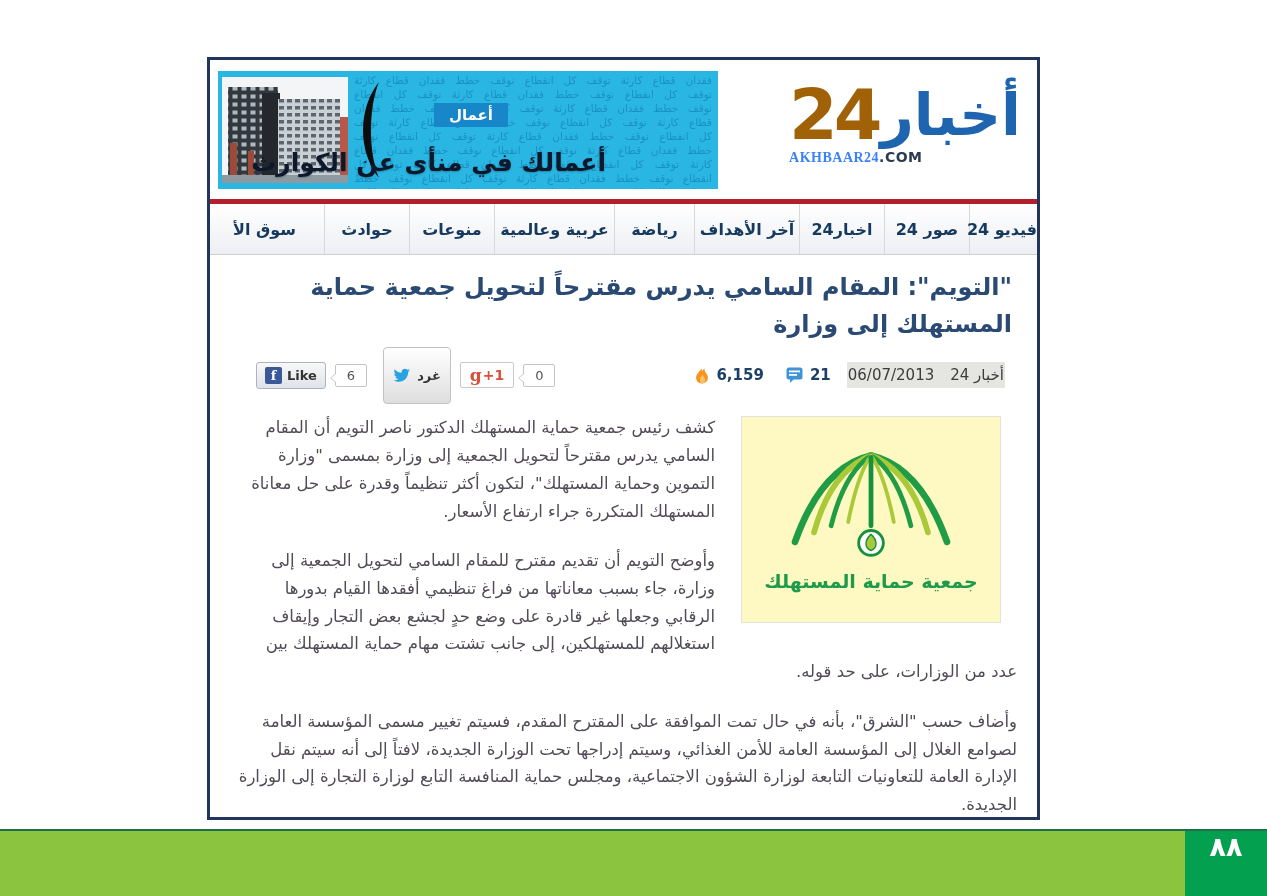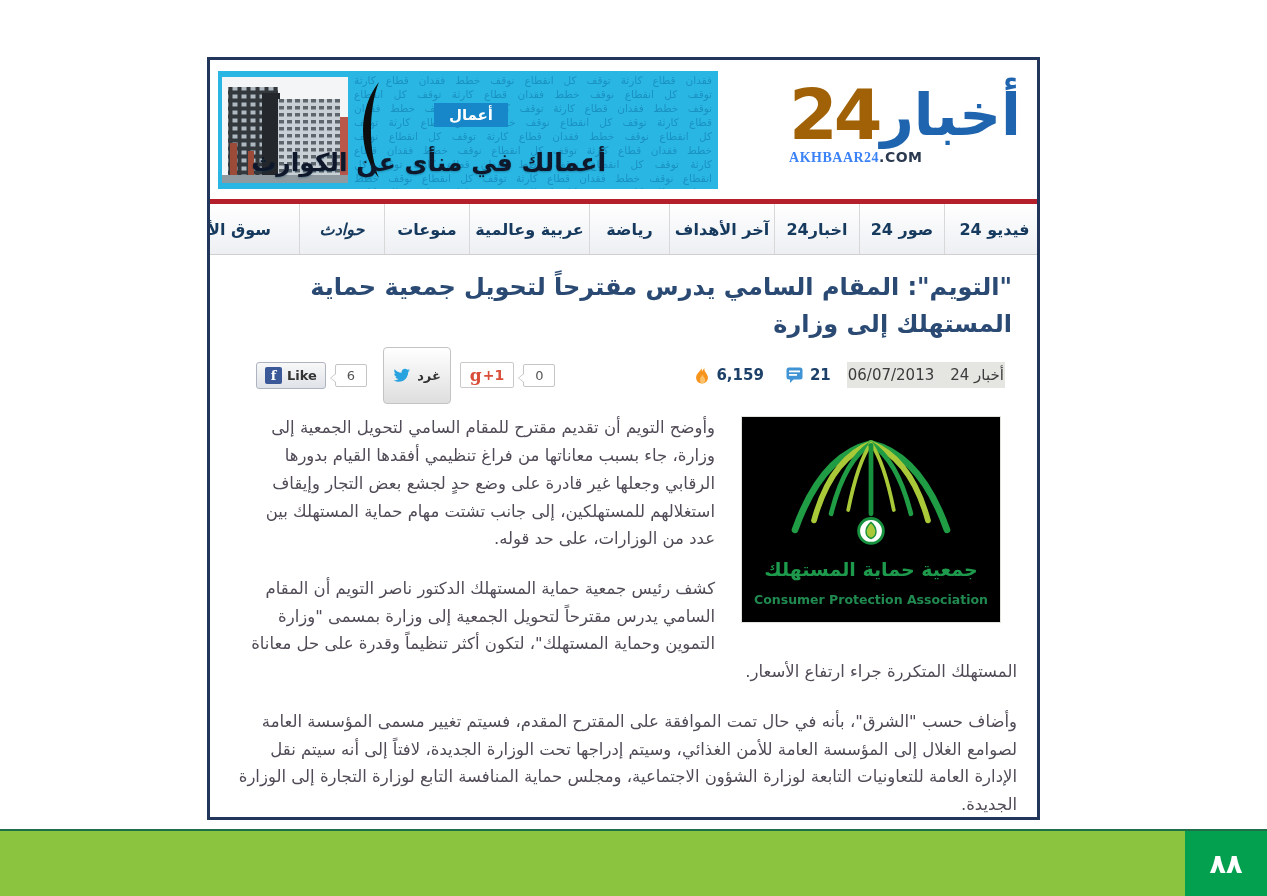--- a/index.html
+++ b/index.html
@@ -34,24 +34,24 @@
   .logo-domain .d2 { color:#2b3a50; }
 
   .red-divider { position:absolute; left:0; top:139px; width:827px; height:5px; background:#b51f2b; }
 
   
   .main-nav { position:absolute; left:0; top:144px; width:827px; height:51px; direction:rtl;
               display:flex; background:linear-gradient(#ffffff,#edeff3);
               border-bottom:1px solid #cfcfcf; overflow:hidden; }
   .nav-item { flex:none; text-align:center; line-height:51px; font-size:16px; font-weight:bold;
               color:#16395e; white-space:nowrap; border-left:1px solid #d8d8d8; cursor:pointer; }
-  .nav-item:nth-child(1){width:93px;padding-left:7px;} .nav-item:nth-child(2){width:85px;}
+  .nav-item:nth-child(1){width:68px;padding-left:7px;} .nav-item:nth-child(2){width:85px;}
   .nav-item:nth-child(3){width:85px;} .nav-item:nth-child(4){width:105px;}
   .nav-item:nth-child(5){width:80px;} .nav-item:nth-child(6){width:120px;}
-  .nav-item:nth-child(7){width:85px;} .nav-item:nth-child(8){width:85px;font-style:italic;}
+  .nav-item:nth-child(7){width:85px;} .nav-item:nth-child(8){width:85px;}
   .nav-item:nth-child(9){width:120px;}
 
   
   .content { position:absolute; left:0; top:196px; width:827px; bottom:0; background:#fff; direction:rtl; }
   .article-title { padding:13px 25px 0 40px; color:#2b4a73; font-size:24px; font-weight:bold;
                    line-height:1.55; text-align:right; }
 
   .share-bar { direction:ltr; display:flex; align-items:center; margin:17px 20px 0 20px; height:30px; }
   .fb-btn { display:flex; align-items:center; gap:5px; margin-left:26px; padding:4px 8px;
             background:linear-gradient(#f8f8f8,#dfe2e8); border:1px solid #aeb4bf; border-radius:3px; cursor:pointer; }
@@ -76,30 +76,30 @@
   .views-group { margin-left:140px; }
   .comments-group { margin-left:22px; }
   .date-badge { display:flex; align-items:center; gap:16px; margin-left:16px; background:#e5e5e2;
                 padding:4px 1px; font-size:15px; color:#3c3c3c; }
   .date-source { direction:rtl; }
 
   .article-body { margin:24px 20px 0 25px; font-size:16.5px; color:#514b57; line-height:1.68;
                   text-align:right; }
   .article-body p { margin-bottom:22px; }
   .article-image { float:right; width:260px; height:207px; margin:2px 0 12px 26px; margin-right:16px;
-                   background:#000000; border:1px solid #e3e2dd; display:flex; flex-direction:column;
+                   background:#fef9c3; border:1px solid #e3e2dd; display:flex; flex-direction:column;
                    align-items:center; justify-content:center; }
   .img-cap-ar { color:#1d9a4b; font-size:19px; font-weight:bold; margin-top:2px; }
   .img-cap-en { color:#208a50; font-size:12.5px; font-weight:bold; margin-top:3px; }
 
   
   .bottombar { position:absolute; left:0; top:829px; width:1267px; height:67px;
                background:#8bc53f; border-top:2px solid #1e6f4a; }
   .pagenum-box { position:absolute; right:0; top:0; bottom:0; width:82px; background:#02a04f;
-                 color:#fff; display:flex; align-items:center; justify-content:center;
+                 color:#fff; display:flex; justify-content:center;
                  font-size:27px; font-weight:bold; }
 </style>
 </head>
 <body>
 
 <div class="canvas">
 
   <div class="pagebox">
 
     <div class="site-header">
@@ -216,24 +216,23 @@
               <path d="M100,14 Q152,26 180,105" stroke="#1f9c44" stroke-width="7"></path>
               <path d="M100,14 Q142,30 160,95" stroke="#a9c938" stroke-width="6"></path>
               <path d="M100,14 Q128,32 142,88" stroke="#1f9c44" stroke-width="5"></path>
               <path d="M100,14 Q114,34 124,84" stroke="#a9c938" stroke-width="4"></path>
               <path d="M100,16 L100,88" stroke="#18913f" stroke-width="5"></path>
               <circle cx="100" cy="106" r="13" fill="#fff" stroke="#18913f" stroke-width="3"></circle>
               <path d="M100,97 C93,103 93,112 100,114 C107,112 107,103 100,97 Z" fill="#a9c938" stroke="#18913f" stroke-width="1.5"></path>
             </g>
           </svg>
           <div class="img-cap-ar">جمعية حماية المستهلك</div>
-          <div class="img-cap-en">Consumer Protection Association</div>
-        </div>
+        </div>
+        <p>كشف رئيس جمعية حماية المستهلك الدكتور ناصر التويم أن المقام السامي يدرس مقترحاً لتحويل الجمعية إلى وزارة بمسمى "وزارة التموين وحماية المستهلك"، لتكون أكثر تنظيماً وقدرة على حل معاناة المستهلك المتكررة جراء ارتفاع الأسعار.</p>
         <p>وأوضح التويم أن تقديم مقترح للمقام السامي لتحويل الجمعية إلى وزارة، جاء بسبب معاناتها من فراغ تنظيمي أفقدها القيام بدورها الرقابي وجعلها غير قادرة على وضع حدٍ لجشع بعض التجار وإيقاف استغلالهم للمستهلكين، إلى جانب تشتت مهام حماية المستهلك بين عدد من الوزارات، على حد قوله.</p>
-        <p>كشف رئيس جمعية حماية المستهلك الدكتور ناصر التويم أن المقام السامي يدرس مقترحاً لتحويل الجمعية إلى وزارة بمسمى "وزارة التموين وحماية المستهلك"، لتكون أكثر تنظيماً وقدرة على حل معاناة المستهلك المتكررة جراء ارتفاع الأسعار.</p>
         <p>وأضاف حسب "الشرق"، بأنه في حال تمت الموافقة على المقترح المقدم، فسيتم تغيير مسمى المؤسسة العامة لصوامع الغلال إلى المؤسسة العامة للأمن الغذائي، وسيتم إدراجها تحت الوزارة الجديدة، لافتاً إلى أنه سيتم نقل الإدارة العامة للتعاونيات التابعة لوزارة الشؤون الاجتماعية، ومجلس حماية المنافسة التابع لوزارة التجارة إلى الوزارة الجديدة.</p>
       </div>
     </div>
   </div>
 
   <div class="bottombar">
     <div class="pagenum-box">
       <span>٨٨</span>
     </div>
   </div>

